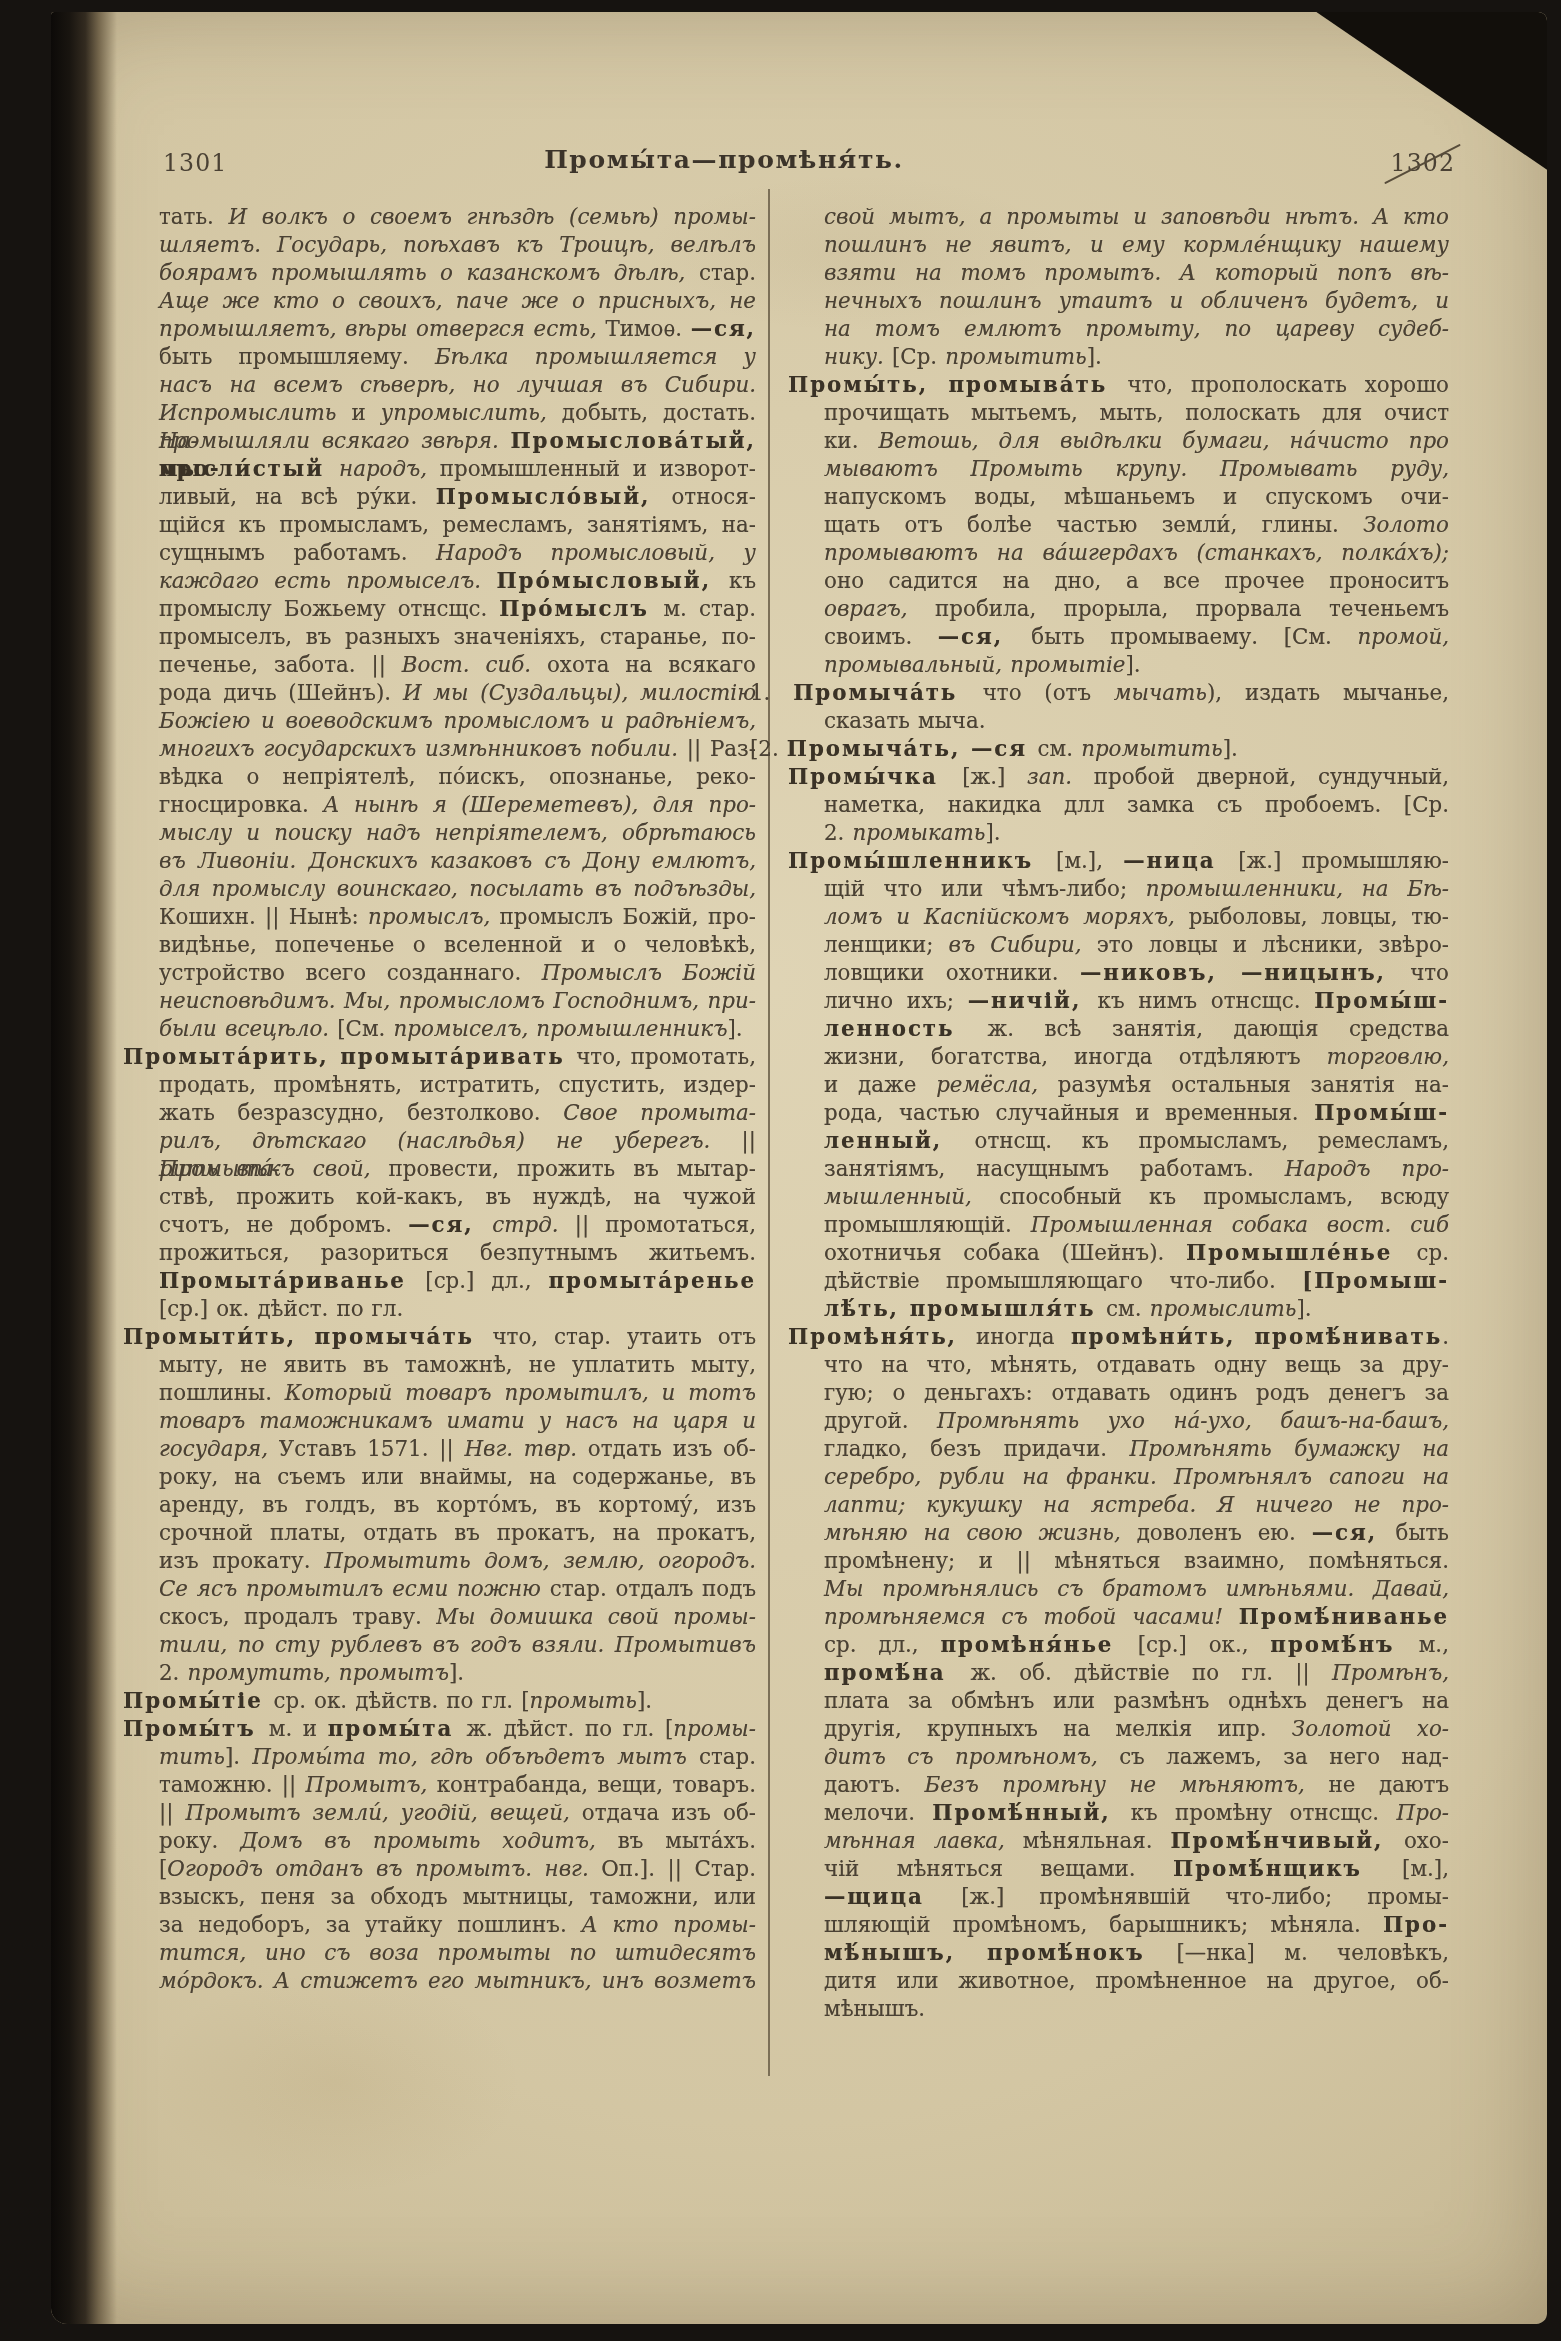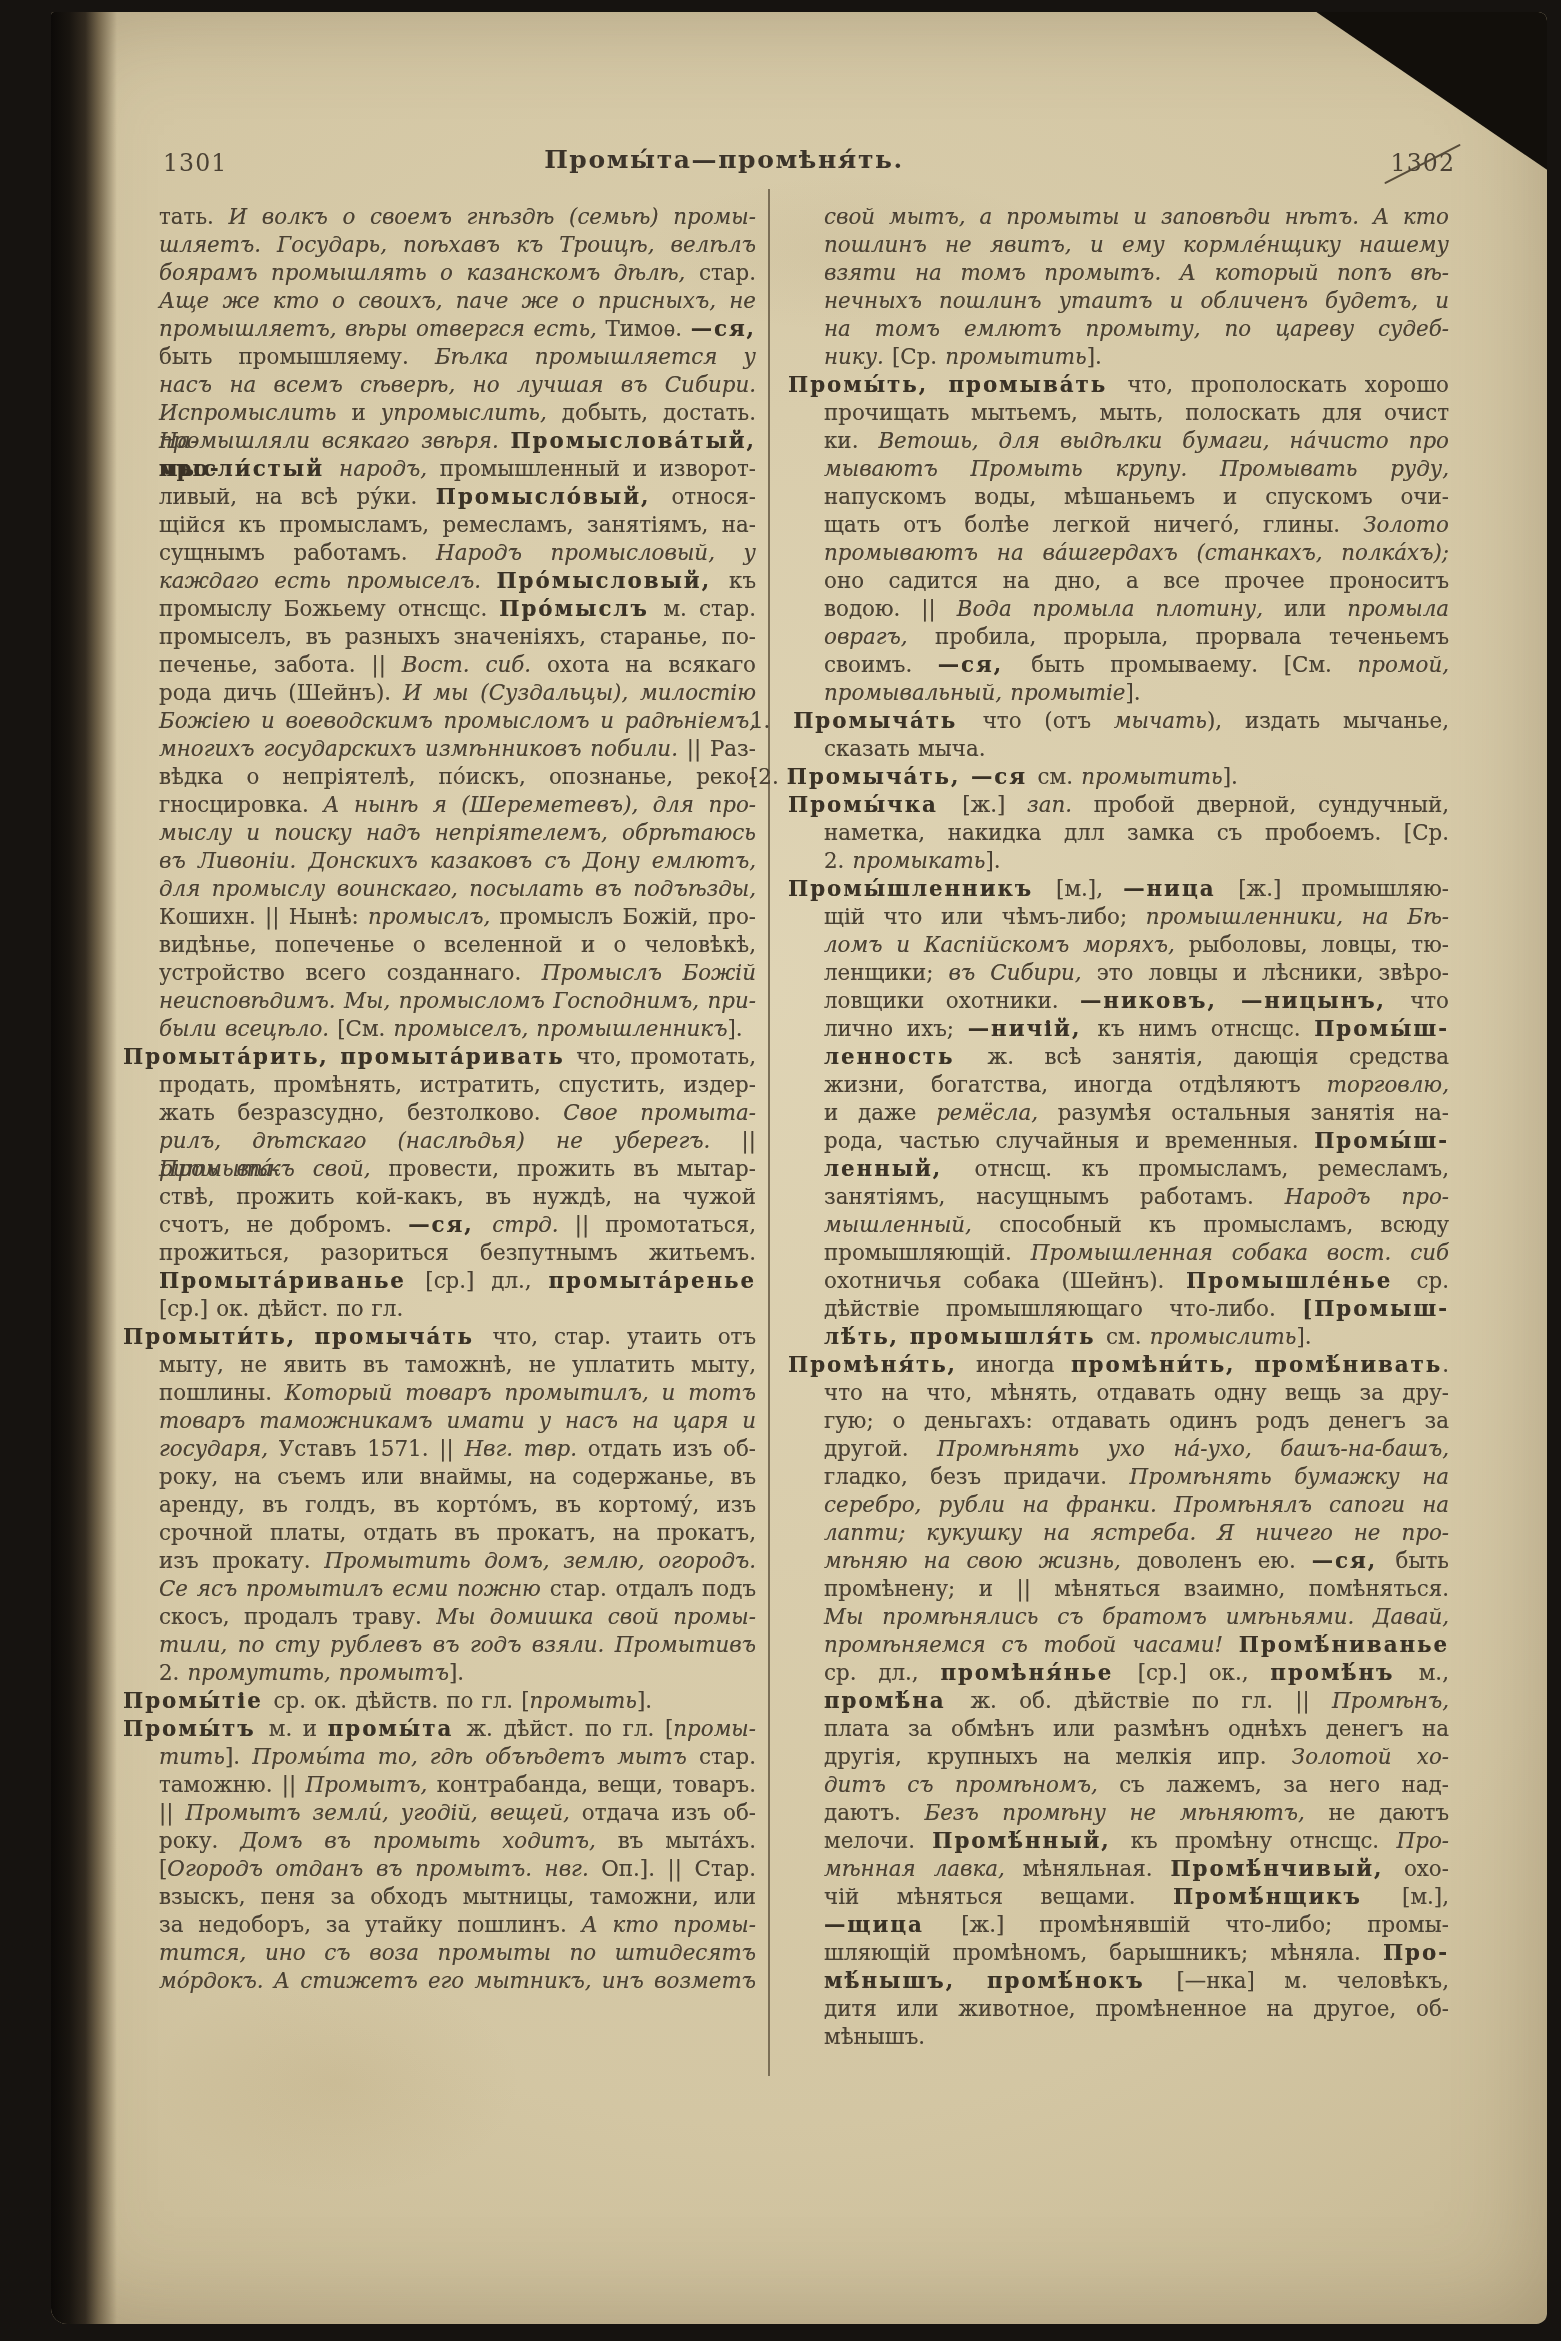--- a/index.html
+++ b/index.html
@@ -144,24 +144,23 @@
       <div class="line c"><span class="i">пошлинъ не явитъ, и ему кормле́нщику нашему</span></div>
       <div class="line c"><span class="i">взяти на томъ промытъ. А который попъ вѣ-</span></div>
       <div class="line c"><span class="i">нечныхъ пошлинъ утаитъ и обличенъ будетъ, и</span></div>
       <div class="line c"><span class="i">на томъ емлютъ промыту, по цареву судеб-</span></div>
       <div class="line c e"><span class="i">нику. </span><span class="n">[Ср. </span><span class="i">промытить</span><span class="n">].</span></div>
       <div class="line f"><span class="b">Промы́ть, промыва́ть </span><span class="n">что, прополоскать хорошо</span></div>
       <div class="line c"><span class="n">прочищать мытьемъ, мыть, полоскать для очист</span></div>
       <div class="line c"><span class="n">ки. </span><span class="i">Ветошь, для выдѣлки бумаги, на́чисто про</span></div>
       <div class="line c"><span class="i">мываютъ Промыть крупу. Промывать руду,</span></div>
       <div class="line c"><span class="n">напускомъ воды, мѣшаньемъ и спускомъ очи-</span></div>
-      <div class="line c"><span class="n">щать отъ болѣе легкой ничего́, глины. </span><span class="i">Золото</span></div>
+      <div class="line c"><span class="n">щать отъ болѣе частью земли́, глины. </span><span class="i">Золото</span></div>
       <div class="line c"><span class="i">промываютъ на ва́шгердахъ (станкахъ, полка́хъ);</span></div>
       <div class="line c"><span class="n">оно садится на дно, а все прочее проноситъ</span></div>
-      <div class="line c"><span class="n">водою. || </span><span class="i">Вода промыла плотину, </span><span class="n">или </span><span class="i">промыла</span></div>
       <div class="line c"><span class="i">оврагъ, </span><span class="n">пробила, прорыла, прорвала теченьемъ</span></div>
       <div class="line c"><span class="n">своимъ. </span><span class="b">—ся, </span><span class="n">быть промываему. [См. </span><span class="i">промой,</span></div>
       <div class="line c e"><span class="i">промывальный, промытіе</span><span class="n">].</span></div>
       <div class="line h"><span class="n">1. </span><span class="b">Промыча́ть </span><span class="n">что (отъ </span><span class="i">мычать</span><span class="n">), издать мычанье,</span></div>
       <div class="line c e"><span class="n">сказать мыча.</span></div>
       <div class="line h e"><span class="n">[2. </span><span class="b">Промыча́ть, —ся </span><span class="n">см. </span><span class="i">промытить</span><span class="n">].</span></div>
       <div class="line f"><span class="b">Промы́чка </span><span class="n">[ж.] </span><span class="i">зап. </span><span class="n">пробой дверной, сундучный,</span></div>
       <div class="line c"><span class="n">наметка, накидка длл замка съ пробоемъ. [Ср.</span></div>
       <div class="line c e"><span class="n">2. </span><span class="i">промыкать</span><span class="n">].</span></div>
       <div class="line f"><span class="b">Промы́шленникъ </span><span class="n">[м.], </span><span class="b">—ница </span><span class="n">[ж.] промышляю-</span></div>

